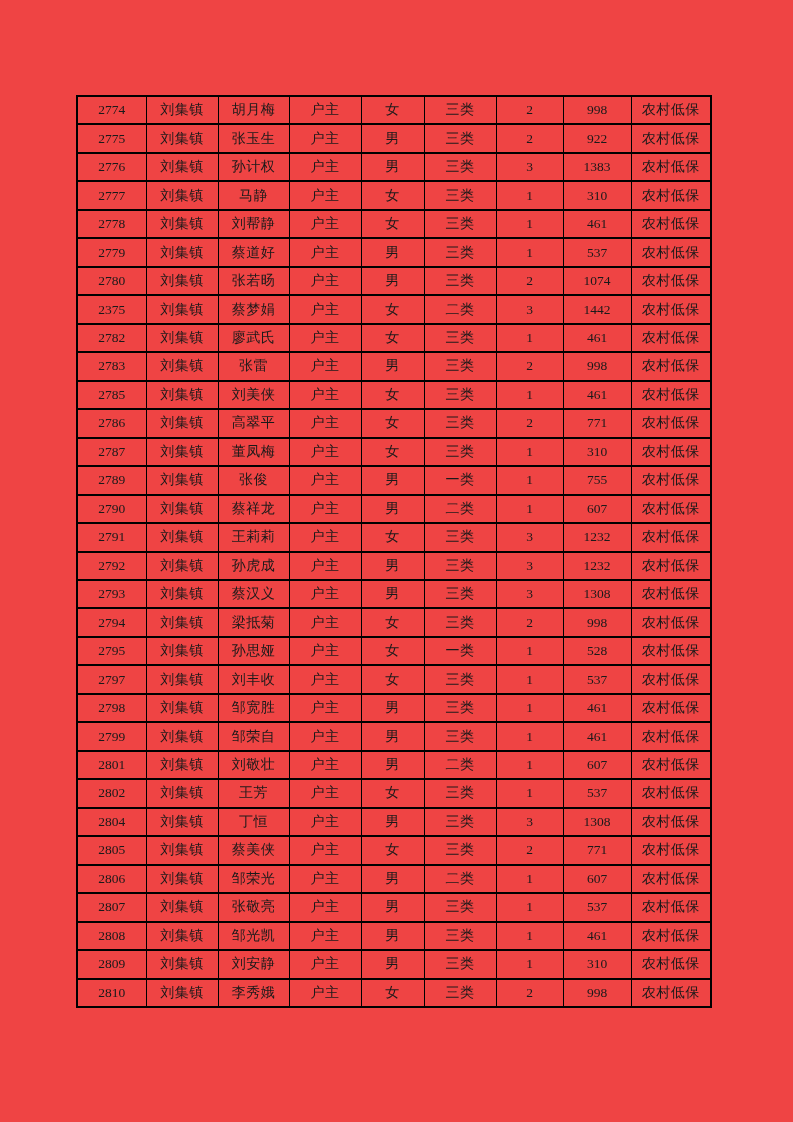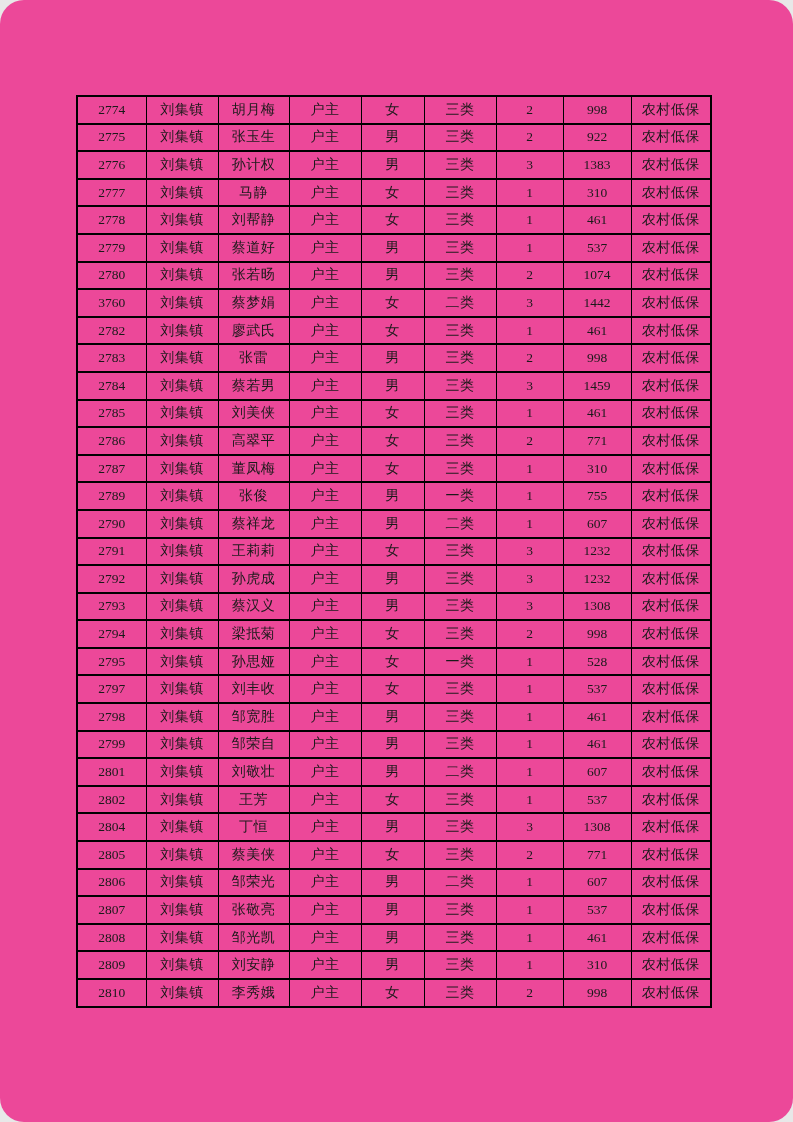--- a/index.html
+++ b/index.html
@@ -5,23 +5,22 @@
   * { margin: 0; padding: 0; box-sizing: border-box; }
   html, body {
     width: 793px;
     background: #e8e8e8;
     font-family: "Liberation Serif", "DejaVu Serif", serif;
   }
   .page {
     position: relative;
     width: 793px;
     height: 1122px;
-    background: #ec4899;
+    background: #ef4444;
     overflow: hidden;
-    border-radius: 24px;
   }
   table.roster {
     position: absolute;
     left: 76px;
     top: 95px;
     width: 634px;
     height: 913px;
     border-collapse: collapse;
     table-layout: fixed;
     border: 2px solid #000000;
@@ -130,21 +129,21 @@
           <td>刘集镇</td>
           <td>张若旸</td>
           <td>户主</td>
           <td>男</td>
           <td>三类</td>
           <td class="num">2</td>
           <td class="num">1074</td>
           <td>农村低保</td>
         </tr>
         <tr>
-          <td class="num">3760</td>
+          <td class="num">2375</td>
           <td>刘集镇</td>
           <td>蔡梦娟</td>
           <td>户主</td>
           <td>女</td>
           <td>二类</td>
           <td class="num">3</td>
           <td class="num">1442</td>
           <td>农村低保</td>
         </tr>
         <tr>
@@ -160,31 +159,20 @@
         </tr>
         <tr>
           <td class="num">2783</td>
           <td>刘集镇</td>
           <td>张雷</td>
           <td>户主</td>
           <td>男</td>
           <td>三类</td>
           <td class="num">2</td>
           <td class="num">998</td>
-          <td>农村低保</td>
-        </tr>
-        <tr>
-          <td class="num">2784</td>
-          <td>刘集镇</td>
-          <td>蔡若男</td>
-          <td>户主</td>
-          <td>男</td>
-          <td>三类</td>
-          <td class="num">3</td>
-          <td class="num">1459</td>
           <td>农村低保</td>
         </tr>
         <tr>
           <td class="num">2785</td>
           <td>刘集镇</td>
           <td>刘美侠</td>
           <td>户主</td>
           <td>女</td>
           <td>三类</td>
           <td class="num">1</td>

